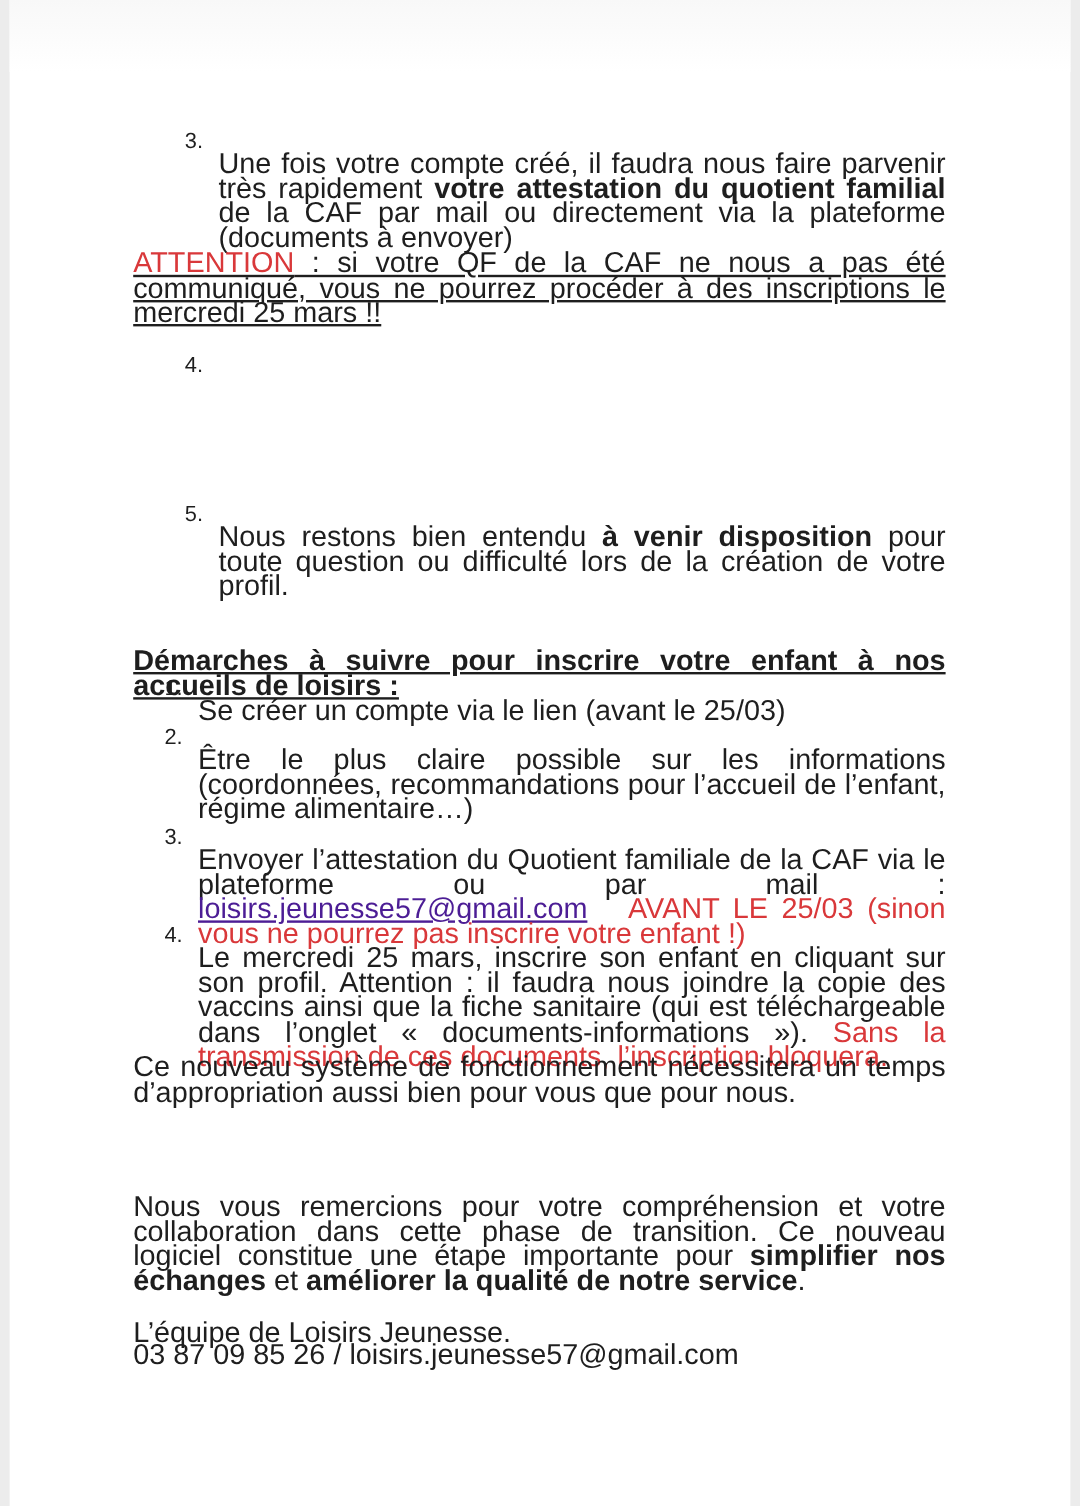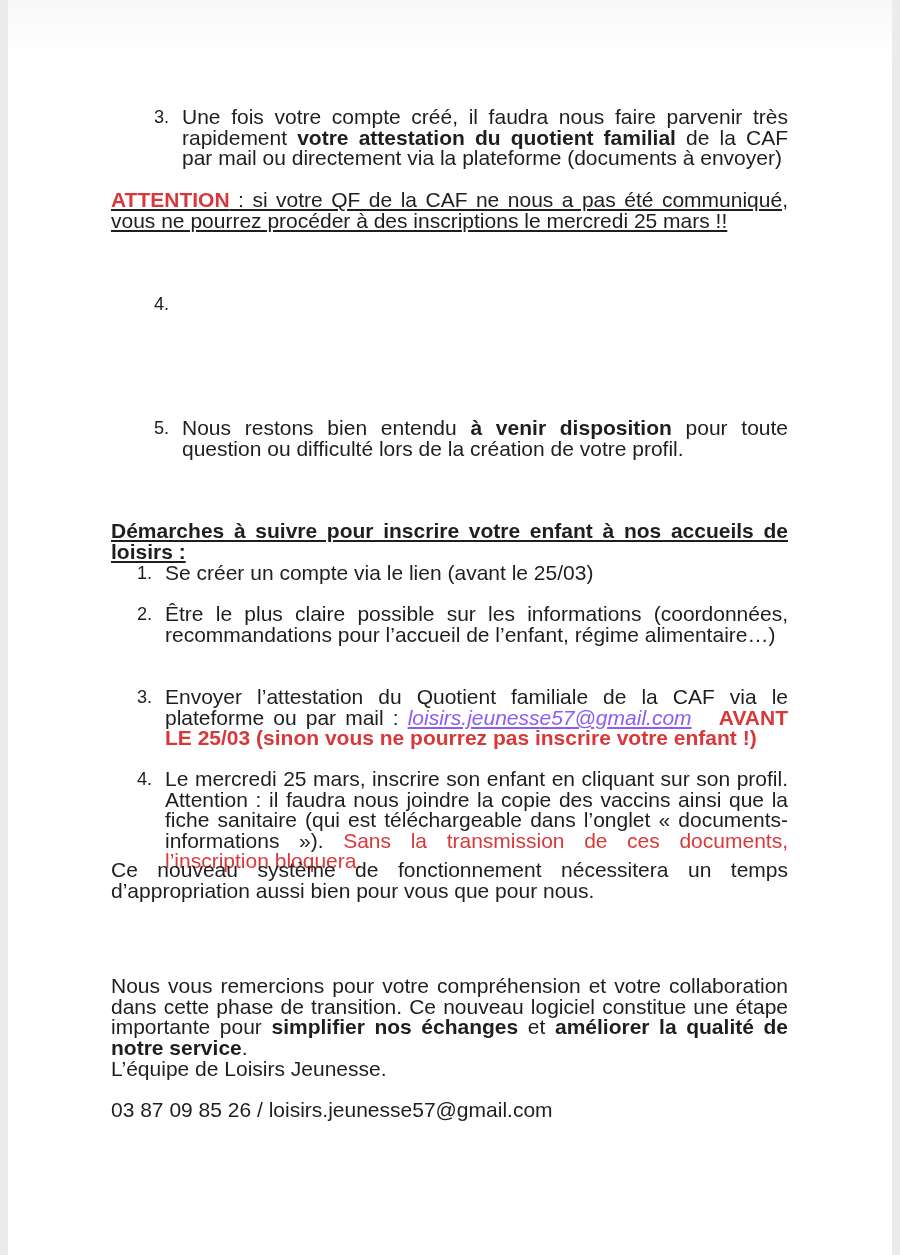--- a/index.html
+++ b/index.html
@@ -1,27 +1,27 @@
 <!DOCTYPE html>
 <html><head>
 <meta charset="utf-8">
 <style>
   html, body { margin:0; padding:0; }
   body { width:900px; height:1255px; background:#ececec; position:relative; overflow:hidden;
          font-family:"Liberation Sans", sans-serif; color:#1e1e1e; }
   .page { position:absolute; left:8px; top:0; width:884px; height:1255px; background:#ffffff; }
   .topshade { position:absolute; left:0; top:0; width:884px; height:60px;
               background:linear-gradient(#f8f8f8, #ffffff); }
-  .p { position:absolute; font-size:21px; line-height:20.6px; text-align:justify; }
+  .p { position:absolute; font-size:24px; line-height:20.6px; text-align:justify;margin-top:20px; }
   .num { position:absolute; font-size:18.2px; line-height:20.6px; }
   b { font-weight:700; }
   .red { color:#d9383a; }
-  .redb { color:#d9383a; font-weight:700; }
+  .redb { color:#d9383a; font-weight:400; }
   .u { text-decoration:underline; }
-  .link { color:#8b5cf6; text-decoration:underline;font-style:italic; }
+  .link { color:#4c1d95; text-decoration:underline; }
 </style>
 </head>
 <body>
 
 <div class="page">
   <div class="topshade"></div>
 
   <div class="num" style="left:146px;top:107px;">3.</div>
   <div class="p" style="left:174px;top:107px;width:606px;"><span>Une fois votre compte créé, il faudra nous faire parvenir très rapidement </span><b>votre attestation du quotient familial</b><span> de la CAF par mail ou directement via la plateforme (documents à envoyer)</span></div>
 
@@ -43,16 +43,16 @@
   <div class="num" style="left:129px;top:687px;">3.</div>
   <div class="p" style="left:157px;top:687px;width:623px;"><span>Envoyer l’attestation du Quotient familiale de la CAF via le plateforme ou par mail : </span><span class="link">loisirs.jeunesse57@gmail.com</span><span>&nbsp;&nbsp;&nbsp;</span><span class="redb">AVANT LE 25/03 (sinon vous ne pourrez pas inscrire votre enfant !)</span></div>
 
   <div class="num" style="left:129px;top:769px;">4.</div>
   <div class="p" style="left:157px;top:769px;width:623px;"><span>Le mercredi 25 mars, inscrire son enfant en cliquant sur son profil. Attention : il faudra nous joindre la copie des vaccins ainsi que la fiche sanitaire (qui est téléchargeable dans l’onglet « documents-informations »). </span><span class="red">Sans la transmission de ces documents, l’inscription bloquera.</span></div>
 
   <div class="p" style="left:103px;top:860px;width:677px;">Ce nouveau système de fonctionnement nécessitera un temps d’appropriation aussi bien pour vous que pour nous.</div>
 
   <div class="p" style="left:103px;top:976px;width:677px;"><span>Nous vous remercions pour votre compréhension et votre collaboration dans cette phase de transition. Ce nouveau logiciel constitue une étape importante pour </span><b>simplifier nos échanges</b><span> et </span><b>améliorer la qualité de notre service</b><span>.</span></div>
 
-  <div class="p" style="left:103px;top:1059px;width:677px;">L’équipe de Loisirs Jeunesse.</div>
+  <div class="p" style="left:103px;top:1081px;width:677px;">L’équipe de Loisirs Jeunesse.</div>
 
   <div class="p" style="left:103px;top:1100px;width:677px;">03 87 09 85 26 / loisirs.jeunesse57@gmail.com</div>
 </div>
 
 </body></html>

